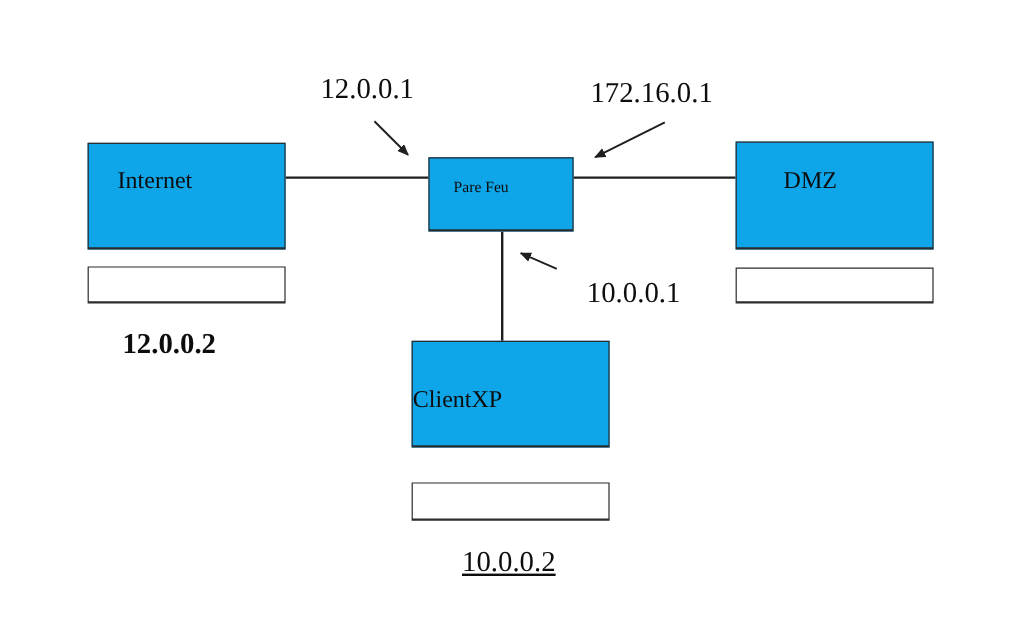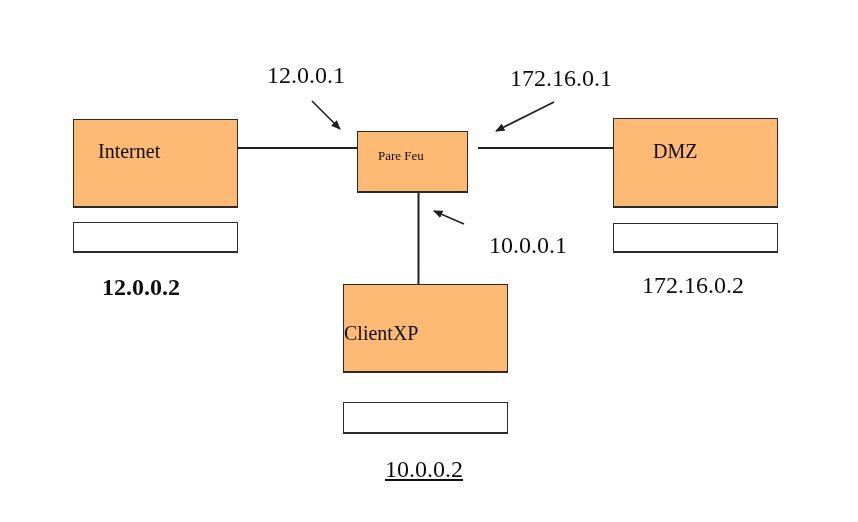--- a/index.html
+++ b/index.html
@@ -20,21 +20,21 @@
     position: absolute;
     left: 0;
     top: 0;
     width: 858px;
     height: 522px;
     z-index: 1;
   }
   .node-box {
     position: absolute;
     box-sizing: border-box;
-    background: #fdba74;
+    background: #0ea5e9;
     border: 1px solid #2b2b2b;
     border-bottom-width: 2px;
     border-right-width: 1px;
     z-index: 2;
     font-size: 20px;
     line-height: 22px;
   }
   .sub-box {
     position: absolute;
     box-sizing: border-box;
@@ -45,34 +45,34 @@
   }
   .ip-label {
     position: absolute;
     font-size: 24px;
     line-height: 22px;
     white-space: nowrap;
     z-index: 3;
     color: #0d0d0d;
   }
   #internet-box   { left: 73px;  top: 119px; width: 165px; height: 89px; padding: 20px 0 0 24px; }
-  #firewall-box   { left: 357px; top: 131px; width: 111px; height: 62px; padding: 16px 0 0 20px; font-size: 13px; line-height: 15px; }
+  #firewall-box   { left: 357px; top: 131px; width: 121px; height: 62px; padding: 16px 0 0 20px; font-size: 13px; line-height: 15px; }
   #dmz-box        { left: 613px; top: 118px; width: 165px; height: 90px; padding: 21px 0 0 39px; }
   #client-box     { left: 343px; top: 284px; width: 165px; height: 89px; padding: 37px 0 0 0; text-align: left; }
 
   #internet-subbox { left: 73px;  top: 222px; width: 165px; height: 31px; }
   #dmz-subbox      { left: 613px; top: 223px; width: 165px; height: 30px; }
   #client-subbox   { left: 343px; top: 402px; width: 165px; height: 32px; }
 
   #internet-ip { left: 102px; top: 276px; font-weight: bold; }
   #dmz-ip      { left: 642px; top: 274px; }
   #client-ip   { left: 385px; top: 458px; text-decoration: underline; }
 
   #wan-if-label { left: 267px; top: 64px; }
-  #dmz-if-label { left: 510px; top: 67px; }
+  #dmz-if-label { left: 492px; top: 67px; }
   #lan-if-label { left: 489px; top: 234px; }
 </style>
 </head>
 <body>
 
 <div id="canvas">
 
   <svg id="wires" viewBox="0 0 858 522" xmlns="http://www.w3.org/2000/svg">
     <defs>
       <marker id="ah" markerWidth="11" markerHeight="9" refX="8.5" refY="4" orient="auto" markerUnits="userSpaceOnUse">
@@ -105,20 +105,19 @@
 
   <div id="client-box" class="node-box">
     <span>ClientXP</span>
   </div>
 
   <div id="internet-subbox" class="sub-box"></div>
   <div id="dmz-subbox" class="sub-box"></div>
   <div id="client-subbox" class="sub-box"></div>
 
   <div id="internet-ip" class="ip-label">12.0.0.2</div>
-  <div id="dmz-ip" class="ip-label">172.16.0.2</div>
   <div id="client-ip" class="ip-label">10.0.0.2</div>
 
   <div id="wan-if-label" class="ip-label">12.0.0.1</div>
   <div id="dmz-if-label" class="ip-label">172.16.0.1</div>
   <div id="lan-if-label" class="ip-label">10.0.0.1</div>
 
 </div>
 
 </body></html>

